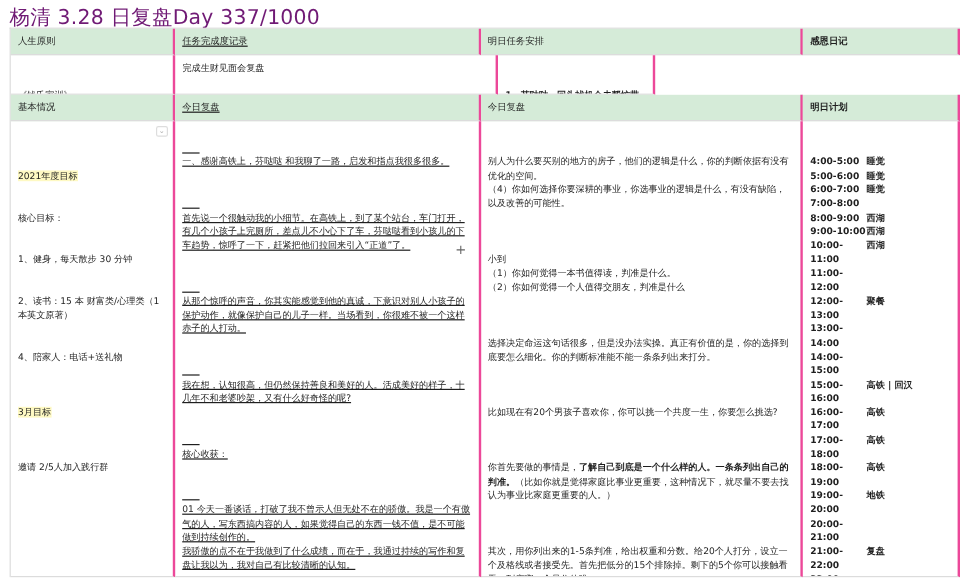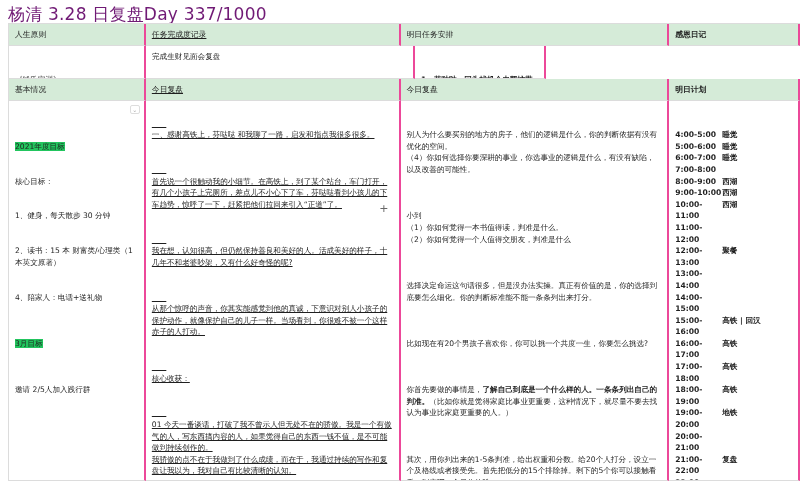--- a/index.html
+++ b/index.html
@@ -7,21 +7,21 @@
   body { font-family: "DejaVu Sans", "Liberation Sans", sans-serif; color: #1f1f1f; position: relative; }
   .title { position: absolute; left: 8px; top: 3px; font-size: 17px; font-weight: 400; color: #701a75; letter-spacing: 0.2px; }
   .grid { position: absolute; left: 8px; top: 23px; width: 792px; border-left: 1px solid #dcdcdc; border-top: 1px solid #dcdcdc; }
   .row { display: flex; }
   .cell { border-right: 2px solid #ec4899; border-bottom: 1px solid #dcdcdc; font-size: 7.6px; line-height: 11.6px; padding: 5px 6px; white-space: pre-wrap; overflow: hidden; }
   .hdr { background: #d5ebd8; font-size: 7.8px; height: 22px; padding: 5px 6px; line-height: 12px; }
   .c1 { width: 137px; } .c2 { width: 255px; text-decoration: underline; } .c3 { width: 269px; } .c4 { width: 131px; font-weight: bold; }
   .top-body { height: 33px; }
   .main-body { height: 380px; }
   .para { margin-bottom: 11.6px; }
-  .hl { background: #22c55e; }
+  .hl { background: #fef9c3; }
   .check { display: inline-block; width: 9px; height: 9px; background: #5cb85c; border-radius: 2px; color: #fff; font-size: 7px; line-height: 9px; text-align: center; vertical-align: -1px; }
   .bold { font-weight: bold; }
   .sched-row { display: flex; }
   .sched-time { width: 47px; }
   .dropdown { position: absolute; right: 4px; top: 4px; width: 10px; height: 9px; border: 1px solid #ddd; border-radius: 2px; color: #aaa; font-size: 6px; line-height: 8px; text-align: center; background: #fff; }
   .rel { position: relative; }
   .plus { position: absolute; font-size: 11px; color: #666; }
 </style>
 </head>
 <body>
@@ -78,22 +78,22 @@
       
       
       
       
       
     </div>
 
     <div class="cell c2 main-body rel">
       <div class="para">一、感谢高铁上，芬哒哒 和我聊了一路，启发和指点我很多很多。</div>
       <div class="para">首先说一个很触动我的小细节。在高铁上，到了某个站台，车门打开，有几个小孩子上完厕所，差点儿不小心下了车，芬哒哒看到小孩儿的下车趋势，惊呼了一下，赶紧把他们拉回来引入“正道”了。</div>
+      <div class="para">从那个惊呼的声音，你其实能感觉到他的真诚，下意识对别人小孩子的保护动作，就像保护自己的儿子一样。当场看到，你很难不被一个这样赤子的人打动。</div>
       <div class="para">我在想，认知很高，但仍然保持善良和美好的人。活成美好的样子，十几年不和老婆吵架，又有什么好奇怪的呢?</div>
-      <div class="para">从那个惊呼的声音，你其实能感觉到他的真诚，下意识对别人小孩子的保护动作，就像保护自己的儿子一样。当场看到，你很难不被一个这样赤子的人打动。</div>
       <div class="para">核心收获：</div>
       <div class="para">01 今天一番谈话，打破了我不曾示人但无处不在的骄傲。我是一个有傲气的人，写东西搞内容的人，如果觉得自己的东西一钱不值，是不可能做到持续创作的。
 我骄傲的点不在于我做到了什么成绩，而在于，我通过持续的写作和复盘让我以为，我对自己有比较清晰的认知。</div>
       
       
       <span class="plus" style="right:10px; top:102px;">+</span>
     </div>
 
     <div class="cell c3 main-body">
       <div class="para">别人为什么要买别的地方的房子，他们的逻辑是什么，你的判断依据有没有优化的空间。

